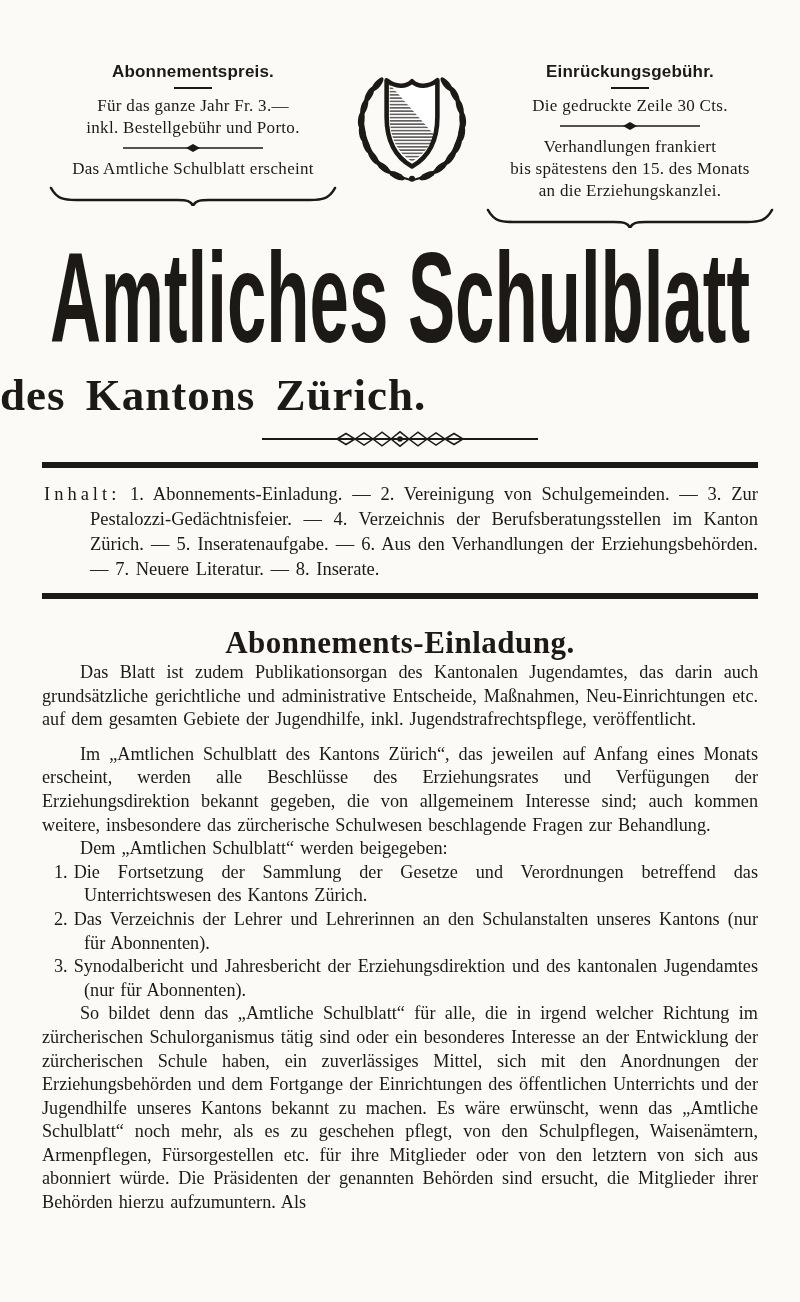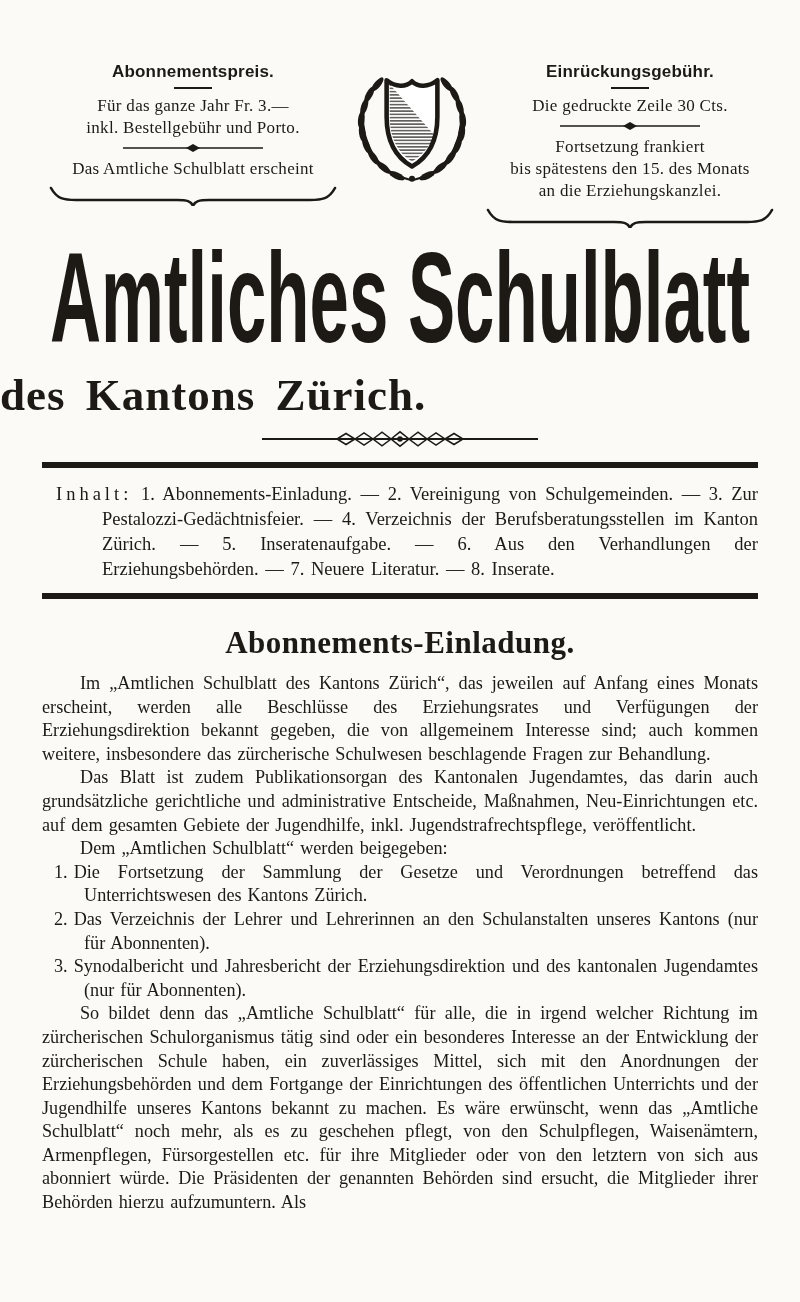--- a/index.html
+++ b/index.html
@@ -24,21 +24,21 @@
   .subtitle { text-align:left; font-weight:bold; font-size:45px; line-height:50px; letter-spacing:1px; word-spacing:8px; margin-top:2px; }
   .ornament { display:block; margin:9px auto 0; }
   .issue-line { display:grid; grid-template-columns:1fr auto 1fr; padding:0 44px 0 46px; margin-top:9px;
     font-family:"Liberation Sans", sans-serif; font-weight:bold; font-size:23px; letter-spacing:.5px; }
   .issue-line .c { text-align:center; transform:translateX(-28px); }
   .issue-line .r { text-align:right; }
   
   .double-rule-a { margin:13px 42px 0 42px; height:2px; border-top:4px solid var(--ink); border-bottom:2px solid var(--ink); }
   .double-rule-b { margin:11px 42px 0 42px; height:2px; border-top:2px solid var(--ink); border-bottom:4px solid var(--ink); }
   
-  .toc { margin:14px 42px 0 56px; font-size:18.5px; line-height:25px; text-align:justify;
+  .toc { margin:14px 42px 0 44px; font-size:18.5px; line-height:25px; text-align:justify;
          padding-left:46px; text-indent:-46px; word-spacing:2px; }
   .toc-label { letter-spacing:4px; }
   
   .article { margin:26px 42px 0 42px; }
   .article-heading { text-align:center; font-weight:bold; font-size:31px; letter-spacing:.5px; line-height:36px; }
   .para { font-size:18.2px; line-height:23.6px; text-align:justify; text-indent:38px; word-spacing:1.5px; margin:0; }
   .para.first { margin-top:11px; }
   .list-item { font-size:18.2px; line-height:23.6px; text-align:justify; word-spacing:1.5px;
                padding-left:42px; text-indent:-30px; }
   .list-item .num { padding-right:6px; }
@@ -109,21 +109,21 @@
     </svg>
 
     <div class="mh-col">
       <div class="mh-title">Einrückungsgebühr.</div>
       <div class="mh-rule-short"></div>
       <div class="mh-line">Die gedruckte Zeile 30 Cts.</div>
       <svg class="mh-diamond" width="140" height="10" viewBox="0 0 140 10">
         <path class="ink-stroke" d="M0,5 H140" stroke-width="1.4"></path>
         <polygon class="ink-fill" points="70,1 77,5 70,9 63,5"></polygon>
       </svg>
-      <div class="mh-line">Fortsetzung frankiert</div>
+      <div class="mh-line">Verhandlungen frankiert</div>
       <div class="mh-line">bis spätestens den 15. des Monats</div>
       <div class="mh-line">an die Erziehungskanzlei.</div>
       <svg class="mh-brace" width="290" height="22" viewBox="0 0 290 22">
         <path class="ink-stroke" stroke-width="2.6" stroke-linecap="round" d="M3,4 C9,15 16,16 28,16 L129,16 C139,16 143,17 145,22 C147,17 151,16 161,16 L262,16 C274,16 281,15 287,4"></path>
       </svg>
     </div>
   </div>
 
   <svg class="main-title-svg" width="720" height="130" viewBox="0 0 720 130">
     <text x="360" y="104" text-anchor="middle" textLength="700" lengthAdjust="spacingAndGlyphs" font-family="Liberation Sans, sans-serif" font-weight="bold" font-size="128" fill="#1d1a15">Amtliches Schulblatt</text>
@@ -149,22 +149,22 @@
 
   <div class="toc">
     <span class="toc-label">Inhalt:</span>
     <span>1. Abonnements-Einladung. — 2. Vereinigung von Schulgemeinden. — 3. Zur Pestalozzi-Gedächtnisfeier. — 4. Verzeichnis der Berufsberatungsstellen im Kanton Zürich. — 5. Inseratenaufgabe. — 6. Aus den Verhandlungen der Erziehungsbehörden. — 7. Neuere Literatur. — 8. Inserate.</span>
   </div>
 
   <div class="double-rule-b"></div>
 
   <div class="article">
     <div class="article-heading">Abonnements-Einladung.</div>
+    <p class="para">Das Blatt ist zudem Publikationsorgan des Kantonalen Jugendamtes, das darin auch grundsätzliche gerichtliche und administrative Entscheide, Maßnahmen, Neu-Einrichtungen etc. auf dem gesamten Gebiete der Jugendhilfe, inkl. Jugendstrafrechtspflege, veröffentlicht.</p>
     <p class="para first">Im „Amtlichen Schulblatt des Kantons Zürich“, das jeweilen auf Anfang eines Monats erscheint, werden alle Beschlüsse des Erziehungsrates und Verfügungen der Erziehungsdirektion bekannt gegeben, die von allgemeinem Interesse sind; auch kommen weitere, insbesondere das zürcherische Schulwesen beschlagende Fragen zur Behandlung.</p>
-    <p class="para">Das Blatt ist zudem Publikationsorgan des Kantonalen Jugendamtes, das darin auch grundsätzliche gerichtliche und administrative Entscheide, Maßnahmen, Neu-Einrichtungen etc. auf dem gesamten Gebiete der Jugendhilfe, inkl. Jugendstrafrechtspflege, veröffentlicht.</p>
     <p class="para">Dem „Amtlichen Schulblatt“ werden beigegeben:</p>
 
     <div class="list-item">
       <span class="num">1.</span><span>Die Fortsetzung der Sammlung der Gesetze und Verordnungen betreffend das Unterrichtswesen des Kantons Zürich.</span>
     </div>
     <div class="list-item">
       <span class="num">2.</span><span>Das Verzeichnis der Lehrer und Lehrerinnen an den Schulanstalten unseres Kantons (nur für Abonnenten).</span>
     </div>
     <div class="list-item">
       <span class="num">3.</span><span>Synodalbericht und Jahresbericht der Erziehungsdirektion und des kantonalen Jugendamtes (nur für Abonnenten).</span>

